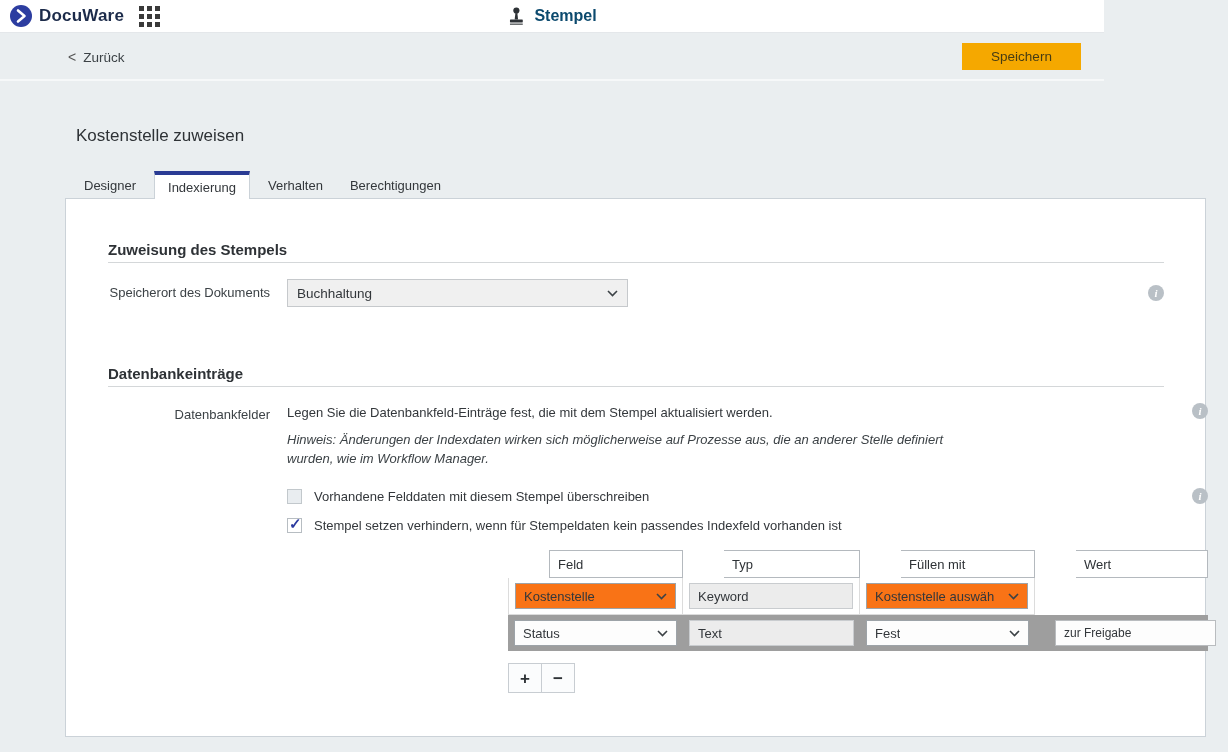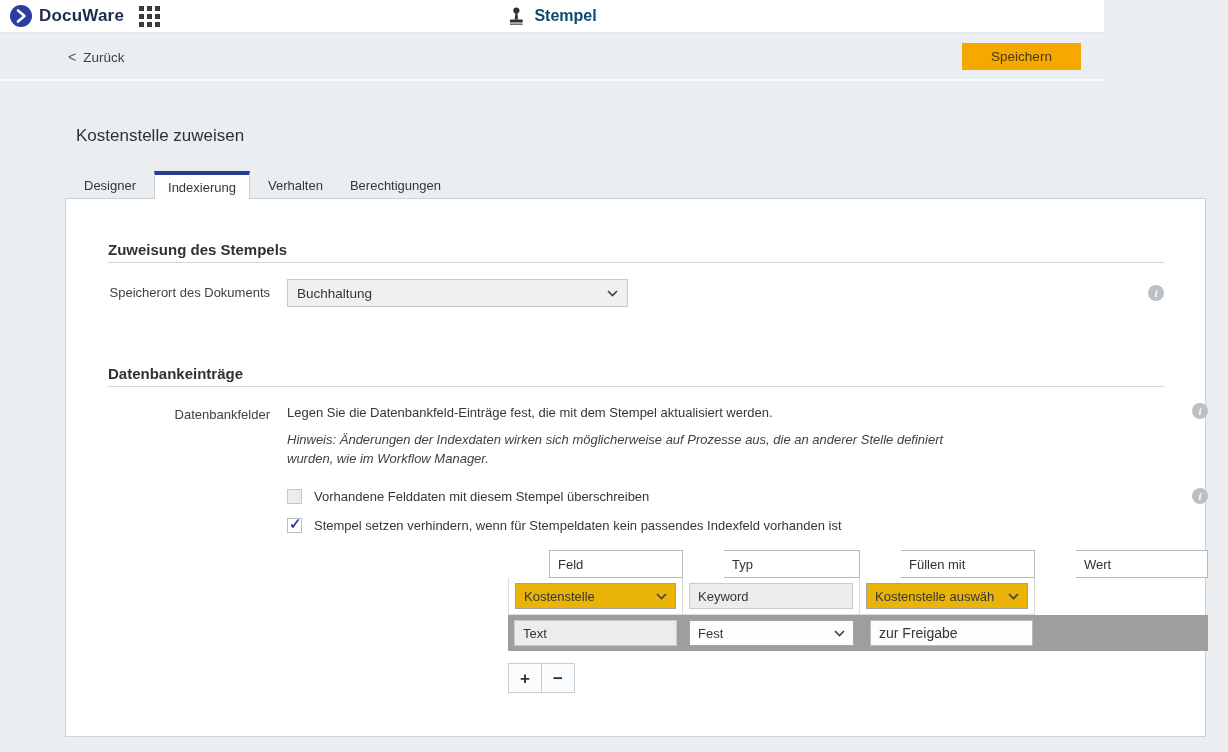--- a/index.html
+++ b/index.html
@@ -135,29 +135,29 @@
   .dbt-row.plain .dbt-cell + .dbt-cell { border-left:none; }
   .dbt-row.selected { background:#9e9e9e; cursor:pointer; }
   .dbt-cell { padding:0; }
 
   .cell-ctrl {
     margin:5px 6px; height:26px; display:flex; align-items:center;
     padding:0 8px; font-size:13px; color:#33373b;
     overflow:hidden; white-space:nowrap;
   }
   .cell-select {
-    background:#eab308; border:1px solid #9da3a8;
+    background:#f97316; border:1px solid #9da3a8;
     justify-content:space-between; cursor:pointer;
   }
   .dbt-row.selected .cell-select { background:#fdfdfd; }
   .cell-readonly { background:#ececec; border:1px solid #c9cccf; }
   .cell-input {
-    margin:5px 10px; height:26px; width:calc(100% - 12px);
+    margin:5px 20px; height:26px; width:calc(100% - 12px);
     background:#fdfdfd; border:1px solid #b9bcbf; padding:0 8px;
-    font-family:"Liberation Sans",sans-serif; font-size:14px; color:#33373b;
+    font-family:"Liberation Sans",sans-serif; font-size:12px; color:#33373b;
   }
   .sel-text { overflow:hidden; text-overflow:clip; white-space:nowrap; }
   .chev { flex:none; margin-left:6px; }
 
   .row-buttons { margin:12px 0 0 221px; display:flex; }
   .row-btn {
     width:34px; height:30px; background:#fbfcfd; border:1px solid #c8cdd2;
     font-family:"Liberation Sans",sans-serif; font-size:17px; font-weight:bold;
     color:#2e3236; cursor:pointer; line-height:1;
   }
@@ -290,20 +290,28 @@
                 <span class="sel-text">Kostenstelle auswäh</span>
                 <svg class="chev" width="11" height="7" viewBox="0 0 11 7">
                     <path d="M1 1l4.5 4.5L10 1" fill="none" stroke="#3c4246" stroke-width="1.6"></path>
                   </svg>
               </div>
             </div>
           </div>
 
           <div class="dbt-row selected">
             <div class="dbt-cell">
+              <div class="cell-ctrl cell-select">
+                <span class="sel-text">Status</span>
+                <svg class="chev" width="11" height="7" viewBox="0 0 11 7">
+                    <path d="M1 1l4.5 4.5L10 1" fill="none" stroke="#3c4246" stroke-width="1.6"></path>
+                  </svg>
+              </div>
+            </div>
+            <div class="dbt-cell">
               <div class="cell-ctrl cell-readonly">
                 <span>Text</span>
               </div>
             </div>
             <div class="dbt-cell">
               <div class="cell-ctrl cell-select">
                 <span class="sel-text">Fest</span>
                 <svg class="chev" width="11" height="7" viewBox="0 0 11 7">
                     <path d="M1 1l4.5 4.5L10 1" fill="none" stroke="#3c4246" stroke-width="1.6"></path>
                   </svg>

